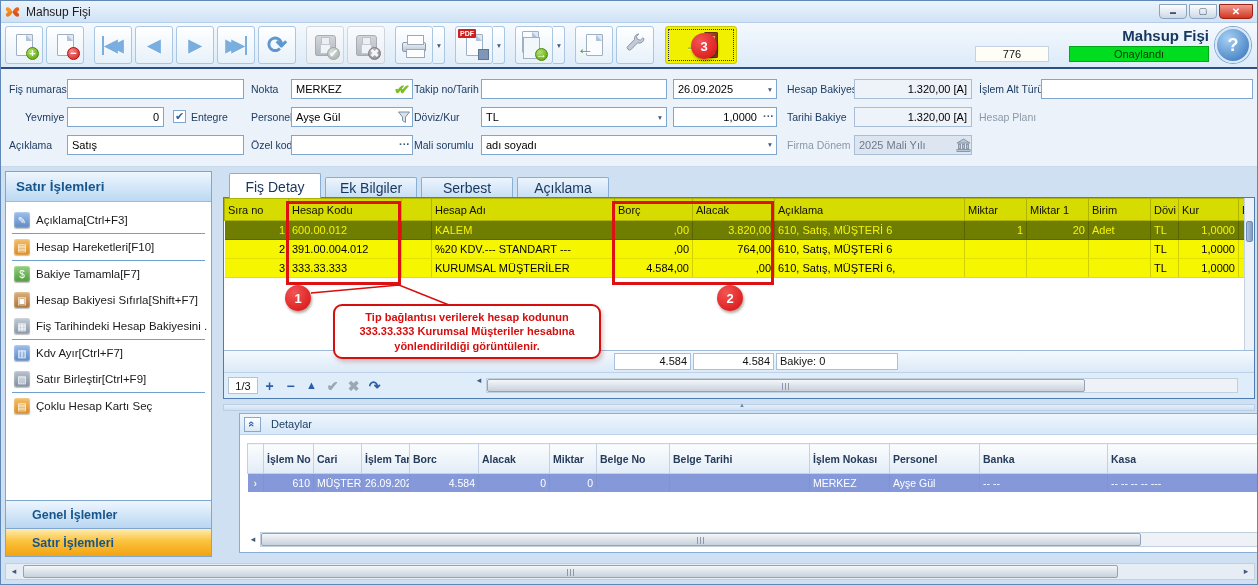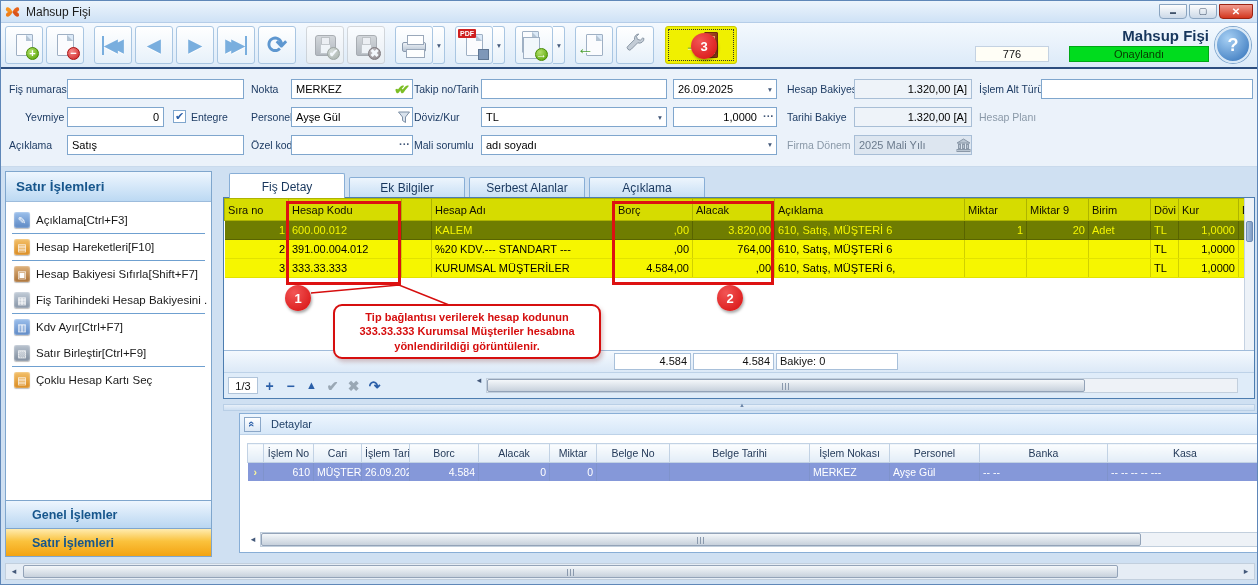--- a/index.html
+++ b/index.html
@@ -109,21 +109,21 @@
   .mi6{background:linear-gradient(#ecd27a,#c3992e)} .mi6::before{content:"⇅"}
   .mi7{background:linear-gradient(#9cc0ec,#5d88c4)} .mi7::before{content:"▥"}
   .mi8{background:linear-gradient(#b9c3cf,#7e8c9d)} .mi8::before{content:"▧"}
   .mi9{background:linear-gradient(#f3c06a,#d98a1e)} .mi9::before{content:"▤"}
   .grp{height:28px;flex:0 0 auto;border-top:1px solid #7fa6cd;display:flex;align-items:center;padding-left:26px;
     font-weight:bold;color:#17568c;font-size:12.5px;background:linear-gradient(#eef6fe,#b9d6f1);cursor:pointer}
   .grp.active{background:linear-gradient(#ffecb0,#fac23d 45%,#f3a312)}
 
   
   .tabs{position:absolute;left:228px;top:172px;height:25px;display:flex;gap:4px}
-  .tab{width:116px;height:21px;margin-top:4px;text-align:center;line-height:20px;color:#17365d;font-size:12px;
+  .tab{width:92px;height:21px;margin-top:4px;text-align:center;line-height:20px;color:#17365d;font-size:14px;
     background:linear-gradient(#edf5fd,#c6def4);border:1px solid #88aed6;border-bottom:none;border-radius:2px 2px 0 0;cursor:pointer}
   .tab.active{height:25px;margin-top:0;background:#fff;line-height:26px;z-index:2}
 
   
   .grid-panel{position:absolute;left:222px;top:196px;width:1032px;height:202px;background:#fff;border:1px solid #4d7db0;
     display:flex;flex-direction:column;z-index:1}
   .grid-scroll{height:152px;flex:0 0 auto;position:relative;overflow:hidden}
   table.grid{border-collapse:collapse;table-layout:fixed;width:1060px;font-size:11px}
   .grid th{height:22px;background:#d6dc00;border:1px solid #aeb400;color:#0f0f00;font-weight:normal;text-align:left;
     padding:0 3px;white-space:nowrap;overflow:hidden}
@@ -153,22 +153,22 @@
   .splitter::after{content:"▲";position:absolute;left:50%;top:-3px;font-size:6px;color:#6c86a8}
 
   
   .det-panel{position:absolute;left:238px;top:412px;width:1032px;height:140px;background:#fff;border:1px solid #88aed6;z-index:1}
   .det-head{height:21px;background:linear-gradient(#eef6fe,#d6e7f8);border-bottom:1px solid #bdd2e8;display:flex;
     align-items:center;gap:10px;padding-left:4px;color:#1f3f66}
   .collapse-btn{width:17px;height:15px;border:1px solid #8aa7c8;background:linear-gradient(#fff,#dce8f5);
     display:flex;align-items:center;justify-content:center;cursor:pointer}
   .collapse-btn::before{content:"«";display:inline-block;transform:rotate(90deg);font-size:11px;color:#2b5fa8;font-weight:bold}
   table.det{border-collapse:collapse;table-layout:fixed;width:1016px;font-size:10.5px;margin:8px 0 0 7px}
-  .det th{height:19px;background:linear-gradient(#fbfdfe,#e2ecf7);border:1px solid #c2d2e4;color:#253b5a;
-    font-weight:normal;text-align:center;padding:0 3px;white-space:nowrap;overflow:hidden}
+  .det th{height:30px;background:linear-gradient(#fbfdfe,#e2ecf7);border:1px solid #c2d2e4;color:#253b5a;
+    font-weight:bold;text-align:left;padding:0 3px;white-space:nowrap;overflow:hidden}
   .det td{height:18px;border-right:1px solid #7f93cc;background:#8598d9;color:#fff;padding:0 3px;white-space:nowrap;overflow:hidden}
   .det td.ind{text-align:center;font-weight:bold;color:#fef99a}
   .det-hs{position:absolute;left:6px;bottom:5px;width:1018px;height:15px}
 
   
   .win-hs{position:absolute;left:4px;top:562px;width:1250px;height:17px;background:#e6edf5;border:1px solid #c2cfdd}
 
   
   .ann-box{position:absolute;border:3px solid #dd1111;z-index:30;pointer-events:none}
   .ann-circle{position:absolute;width:26px;height:26px;border-radius:50%;z-index:32;pointer-events:none;
@@ -356,20 +356,24 @@
       <div class="mitem">
           <span class="micon mi1"></span>
           <span>Açıklama[Ctrl+F3]</span>
         </div>
       <div class="msep"></div>
       <div class="mitem">
           <span class="micon mi2"></span>
           <span>Hesap Hareketleri[F10]</span>
         </div>
       <div class="msep"></div>
+      <div class="mitem">
+          <span class="micon mi3"></span>
+          <span>Bakiye Tamamla[F7]</span>
+        </div>
       <div class="mitem">
           <span class="micon mi4"></span>
           <span>Hesap Bakiyesi Sıfırla[Shift+F7]</span>
         </div>
       <div class="mitem">
           <span class="micon mi5"></span>
           <span>Fiş Tarihindeki Hesap Bakiyesini ...</span>
         </div>
       <div class="msep"></div>
       <div class="mitem">
@@ -418,21 +422,21 @@
         <thead>
           <tr>
             <th>Sıra no</th>
             <th>Hesap Kodu</th>
             <th></th>
             <th>Hesap Adı</th>
             <th>Borç</th>
             <th>Alacak</th>
             <th>Açıklama</th>
             <th>Miktar</th>
-            <th>Miktar 9</th>
+            <th>Miktar 1</th>
             <th>Birim</th>
             <th>Dövi</th>
             <th>Kur</th>
             <th>D</th>
           </tr>
         </thead>
         <tbody>
           <tr class="sel">
             <td class="ra">1</td>
             <td>600.00.012</td>

